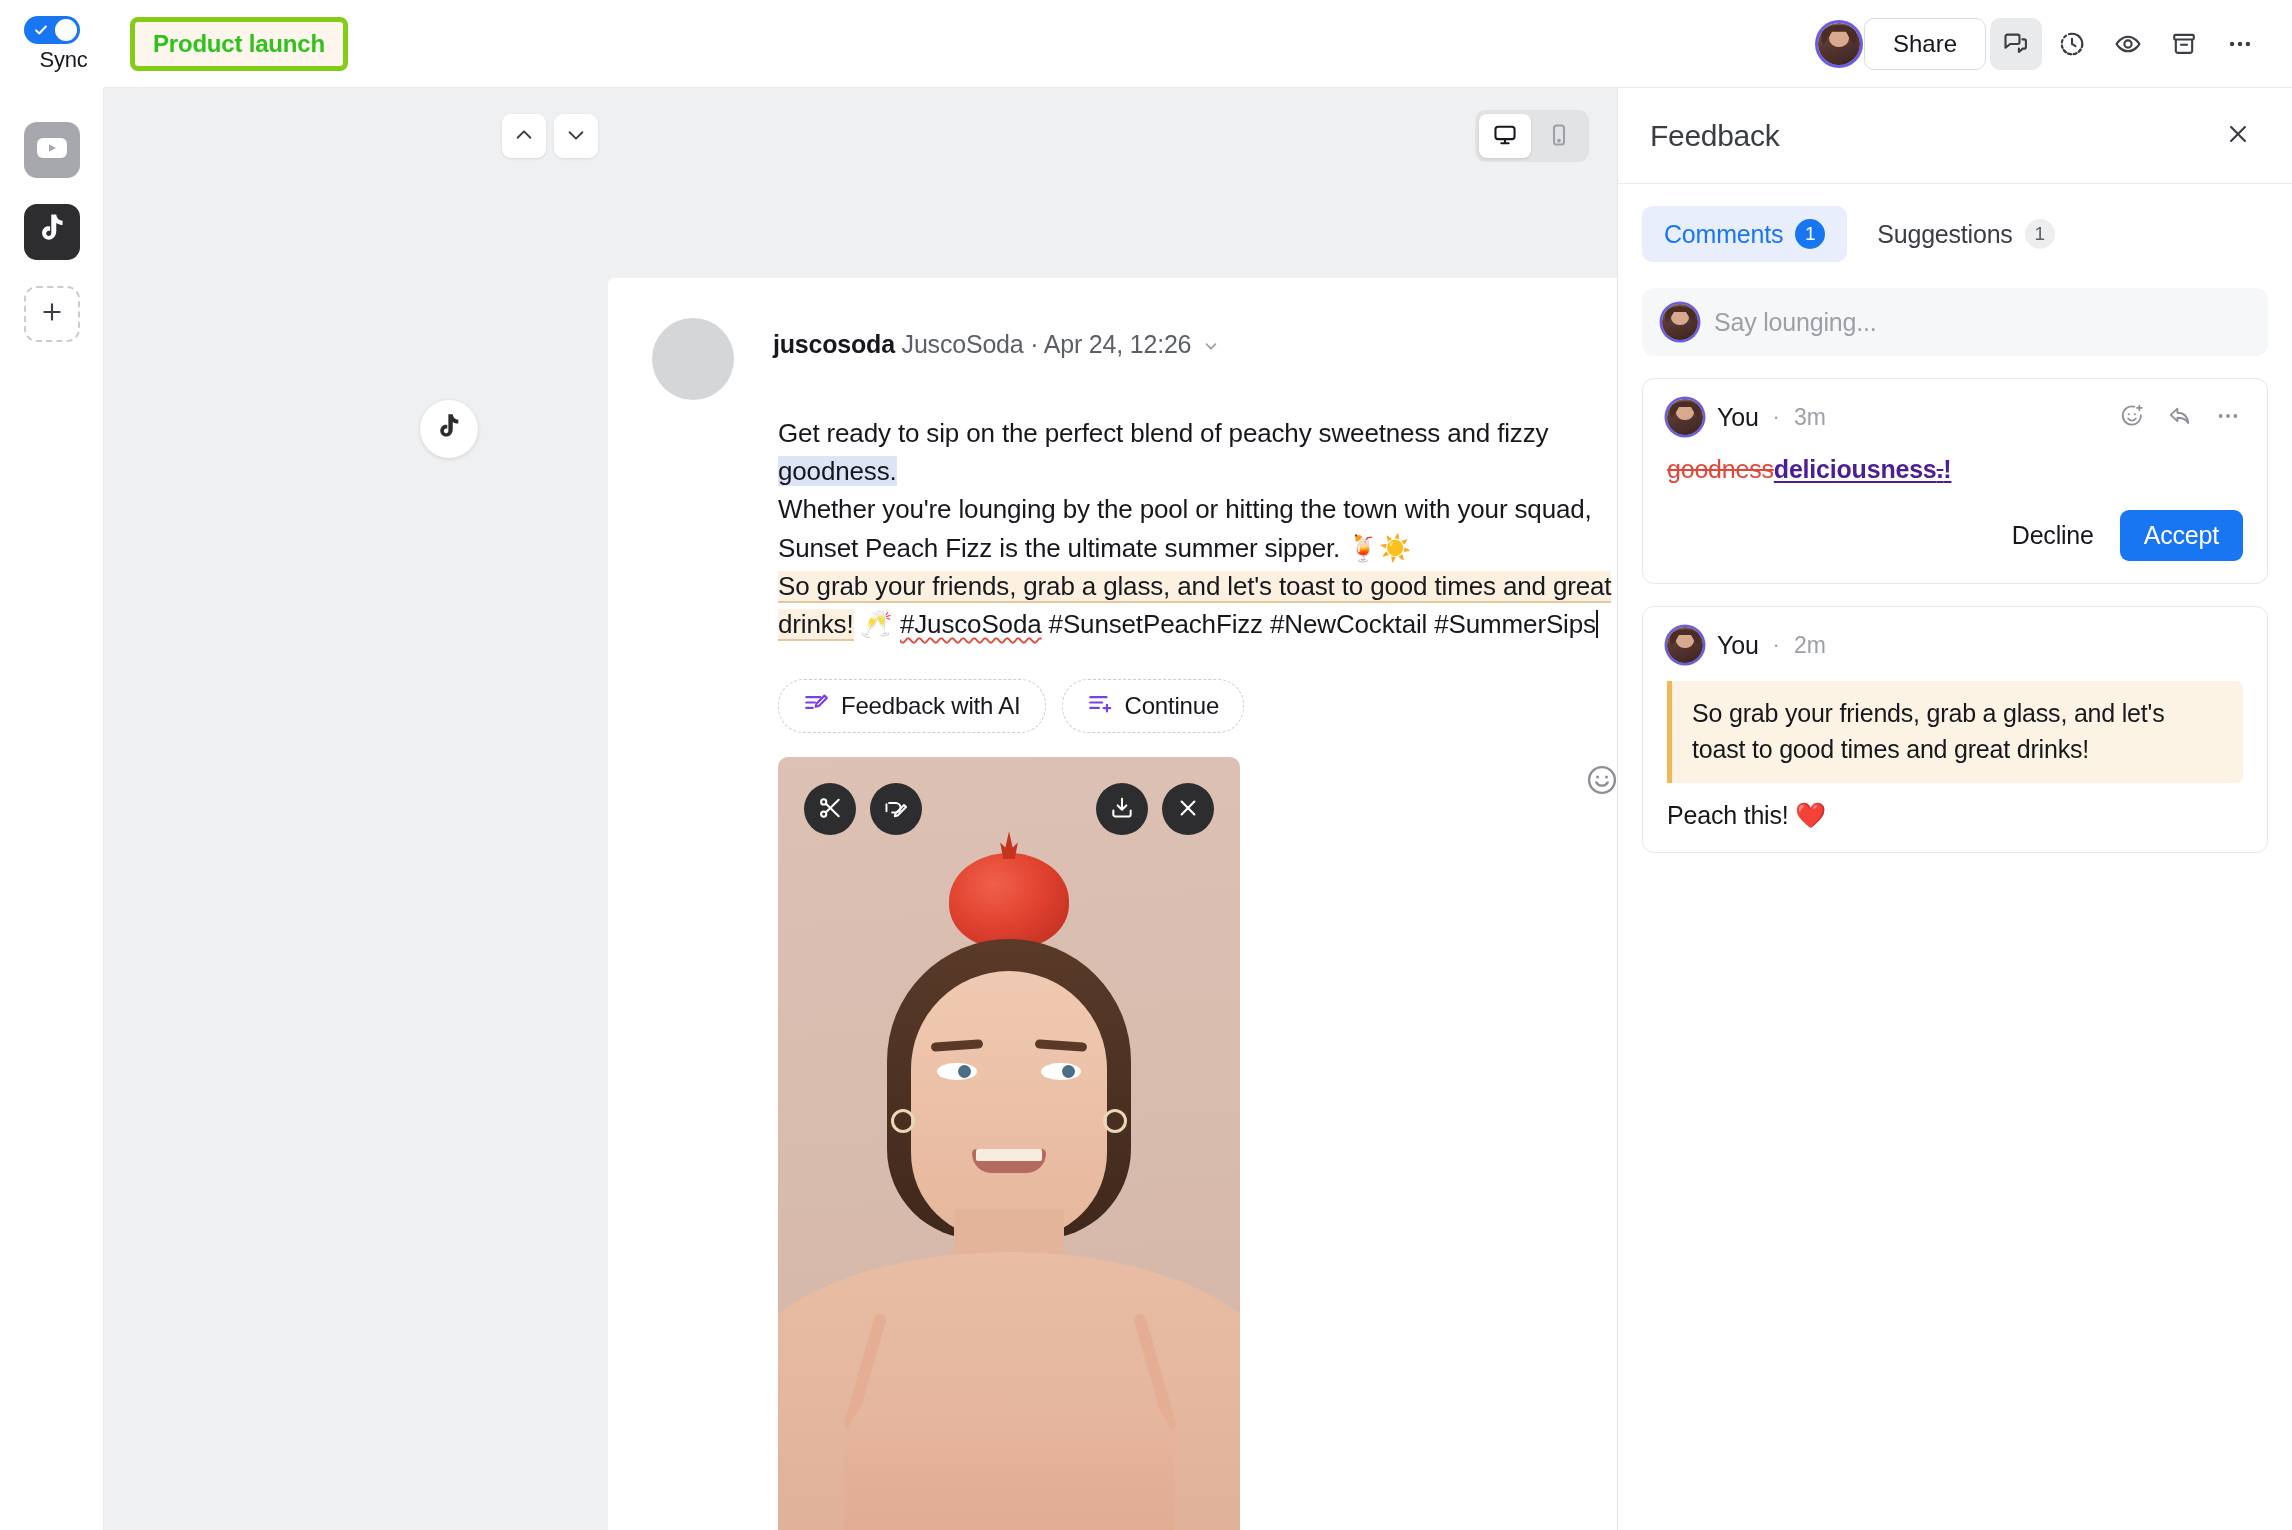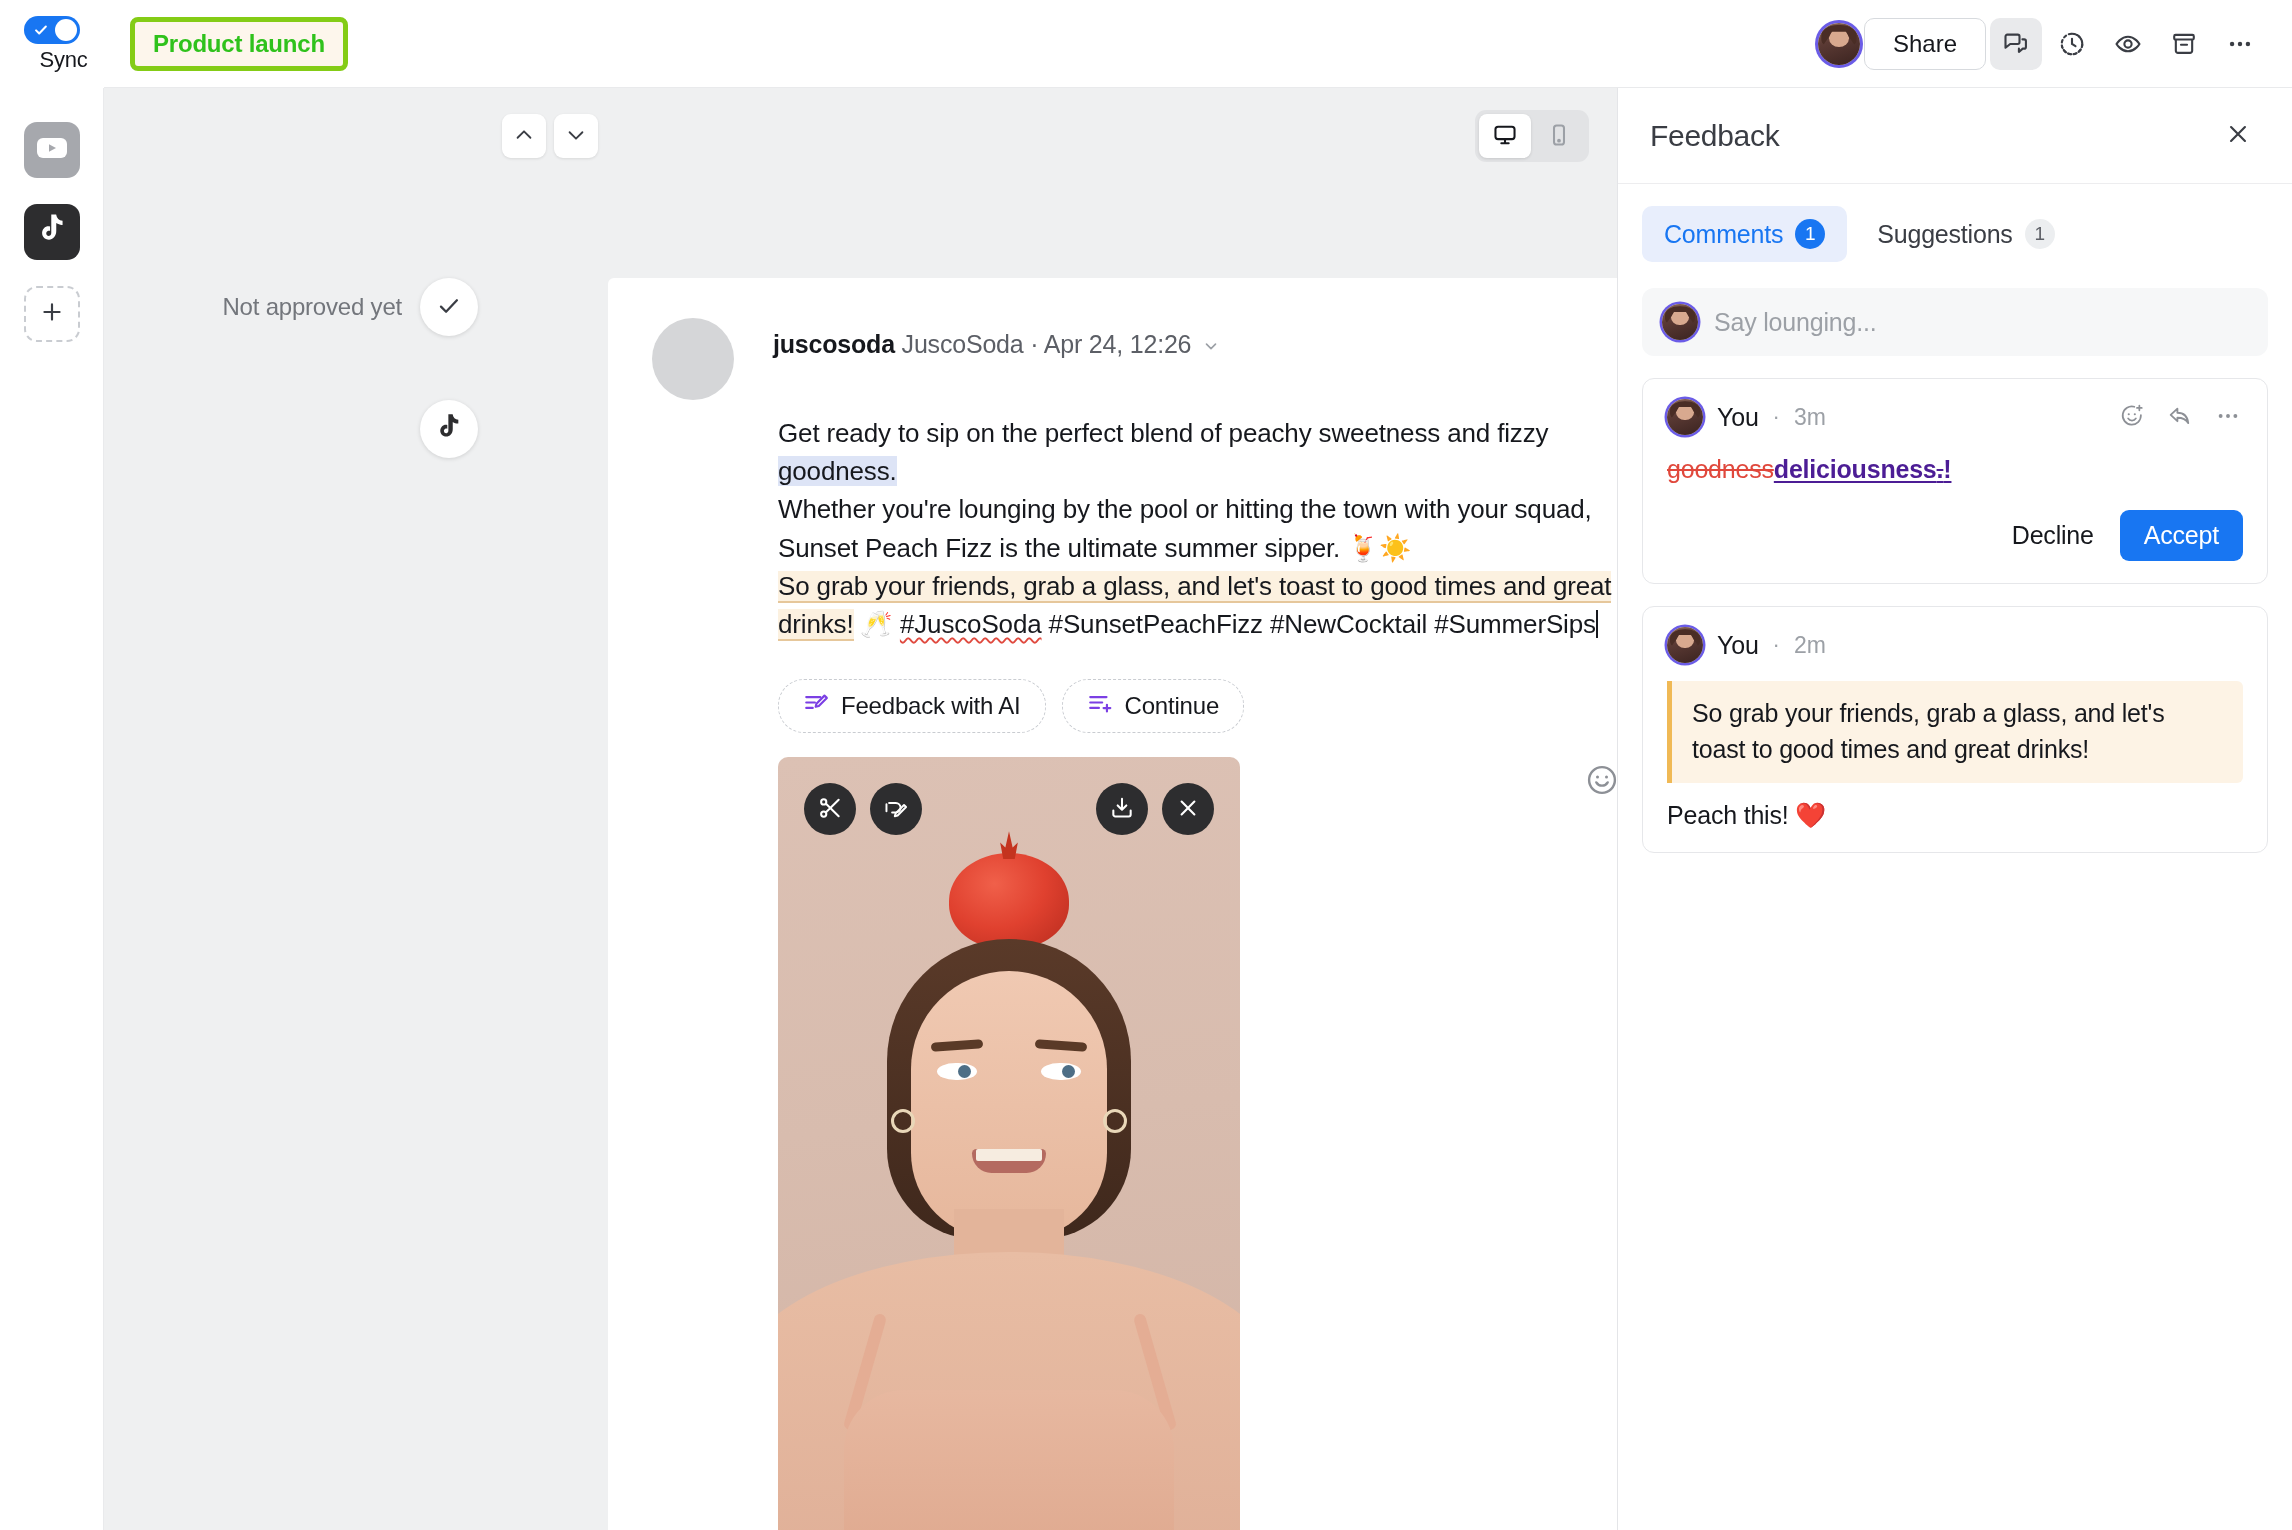--- a/index.html
+++ b/index.html
@@ -431,30 +431,20 @@
             <span>
               <svg width="26" height="26" viewBox="0 0 24 24" fill="none" stroke="#9ca0a6" stroke-width="1.9" stroke-linecap="round" stroke-linejoin="round">
                 <rect x="7.4" y="3.2" width="9.2" height="17.6" rx="2.4"></rect>
                 <circle cx="12" cy="17.2" r="0.8" fill="#9ca0a6"></circle>
               </svg>
             </span>
           </button>
         </div>
       </div>
 
-      <div class="approval">
-        <span class="approval-text">Not approved yet</span>
-        <button class="round-btn">
-          <span>
-            <svg width="26" height="26" viewBox="0 0 24 24" fill="none" stroke="#3a3d44" stroke-width="2.1" stroke-linecap="round" stroke-linejoin="round">
-                <path d="M4.6 12.6l4.7 4.7 10-10.6"></path>
-              </svg>
-          </span>
-        </button>
-      </div>
 
       <div class="approval-platform">
         <button class="round-btn">
           <span>
             <svg width="26" height="30" viewBox="0 0 24 28" fill="#2d2d2f">
               <path d="M15.4 1.2c.5 3.1 2.3 5 5.3 5.2v3.4c-1.8.2-3.4-.4-5.2-1.5v6.6c0 5.5-4.5 8.4-8.5 6.5-3.4-1.6-4.2-6.2-1.6-8.9 1.3-1.3 3.2-1.8 5-1.3v3.5c-.6-.2-1.3-.2-1.9.1-1.3.6-1.6 2.2-.8 3.3.9 1.2 2.9 1 3.5-.6.1-.4.2-.8.2-1.2V1.2h4Z"></path>
             </svg>
           </span>
         </button>
       </div>

